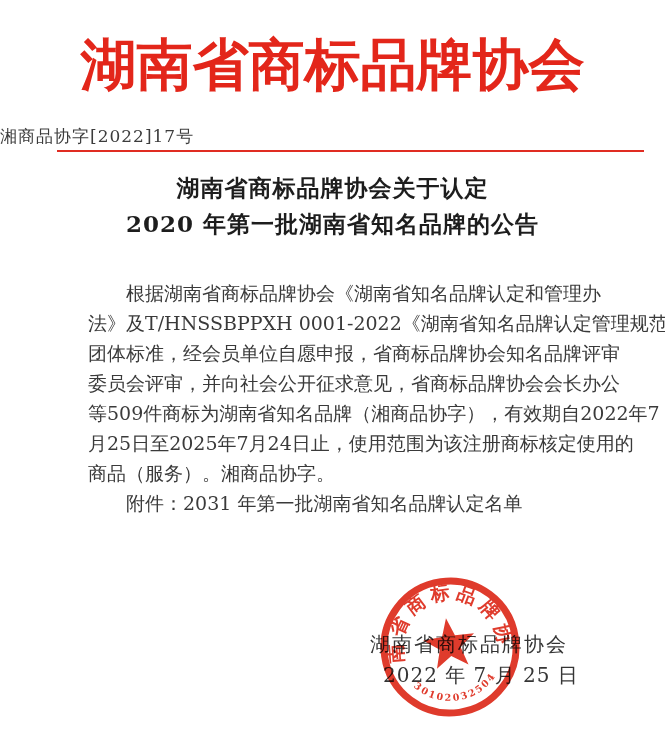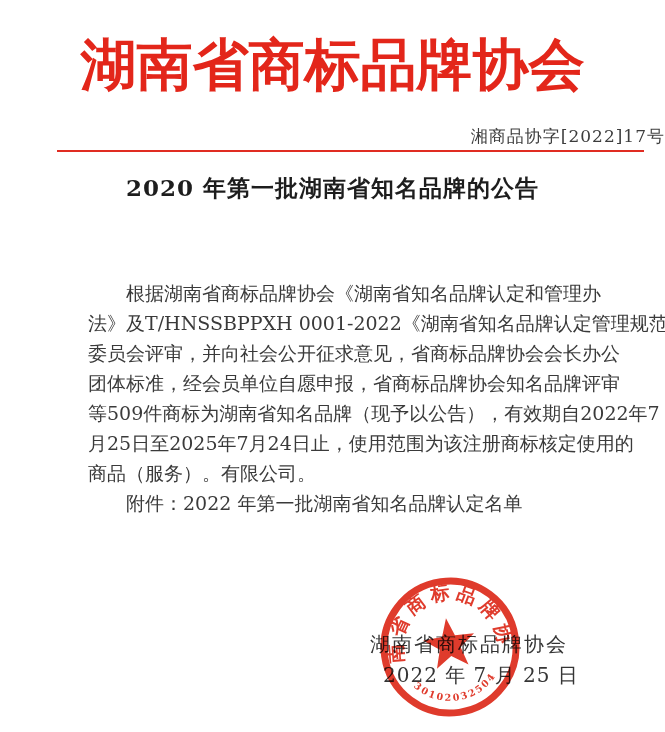--- a/index.html
+++ b/index.html
@@ -14,21 +14,21 @@
     position:absolute;top:28px;left:0;width:665px;
     text-align:center;
     font-size:56px;font-weight:700;
     color:#e3261a;
     letter-spacing:0px;
     line-height:72px;
     white-space:nowrap;
   }
   .doc-number{
     position:absolute;top:125px;left:0;width:665px;
-    text-align:right;
+    text-align:left;
     font-size:17px;color:#3c3c3c;
     letter-spacing:1px;
     white-space:nowrap;
   }
   .red-rule{
     position:absolute;top:150px;left:57px;
     width:587px;height:2px;
     background:#e02c22;
   }
   .doc-title{
@@ -77,32 +77,33 @@
 
 <div class="page">
 
   <div class="org-title">湖南省商标品牌协会</div>
 
   <div class="doc-number">湘商品协字[2022]17号</div>
 
   <div class="red-rule"></div>
 
   <div class="doc-title">
+    <div>湖南省商标品牌协会关于认定</div>
     <div>2020 年第一批湖南省知名品牌的公告</div>
   </div>
 
   <div class="body-text">
     <div class="line indent">根据湖南省商标品牌协会《湖南省知名品牌认定和管理办</div>
     <div class="line">法》及T/HNSSBPPXH 0001-2022《湖南省知名品牌认定管理规范》</div>
+    <div class="line">团体标准，经会员单位自愿申报，省商标品牌协会知名品牌评审</div>
     <div class="line">委员会评审，并向社会公开征求意见，省商标品牌协会会长办公</div>
-    <div class="line">团体标准，经会员单位自愿申报，省商标品牌协会知名品牌评审</div>
-    <div class="line">等509件商标为湖南省知名品牌（现予以公告），有效期自2022年7</div>
+    <div class="line">等509件商标为湖南省知名品牌（湘商品协字），有效期自2022年7</div>
     <div class="line">月25日至2025年7月24日止，使用范围为该注册商标核定使用的</div>
-    <div class="line">商品（服务）。有限公司。</div>
-    <div class="line attachment">附件：2022 年第一批湖南省知名品牌认定名单</div>
+    <div class="line">商品（服务）。湘商品协字。</div>
+    <div class="line attachment">附件：2031 年第一批湖南省知名品牌认定名单</div>
   </div>
 
   <div class="signature">湖南省商标品牌协会</div>
 
   <div class="sign-date">2022 年 7 月 25 日</div>
 
   <svg class="seal" viewBox="0 0 170 170">
     <defs>
       <path id="arcTop" d="M 39.9,101.4 A 48,48 0 1 1 130.1,101.4" fill="none"></path>
       <path id="arcBottom" d="M 40.8,116 A 54,54 0 0 0 129.2,116" fill="none"></path>

